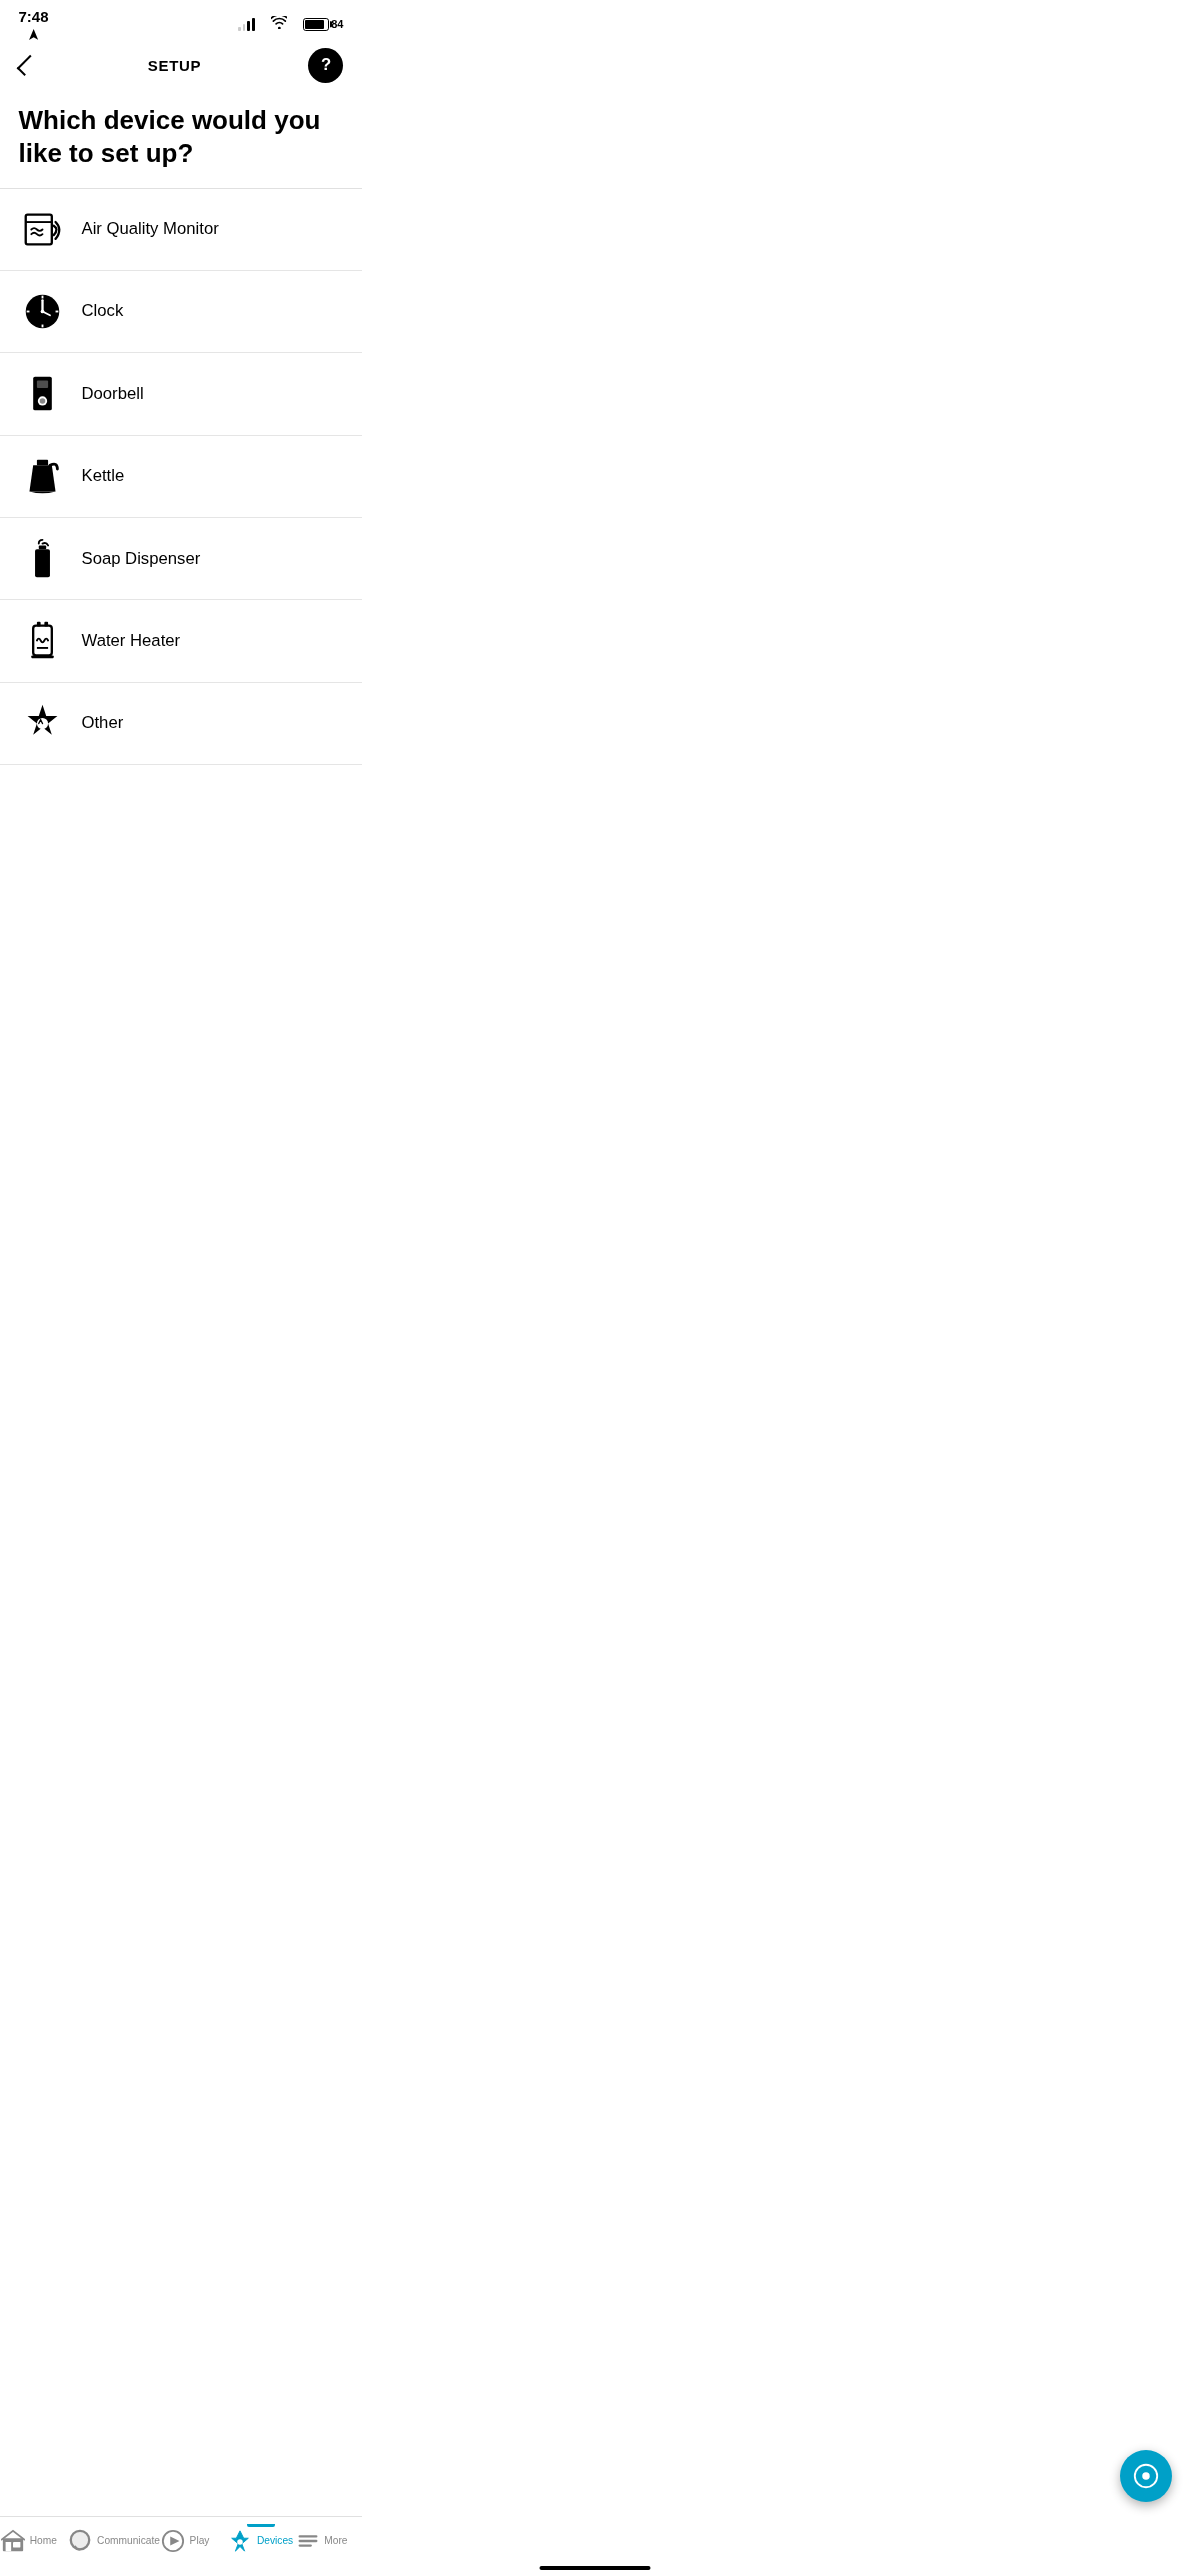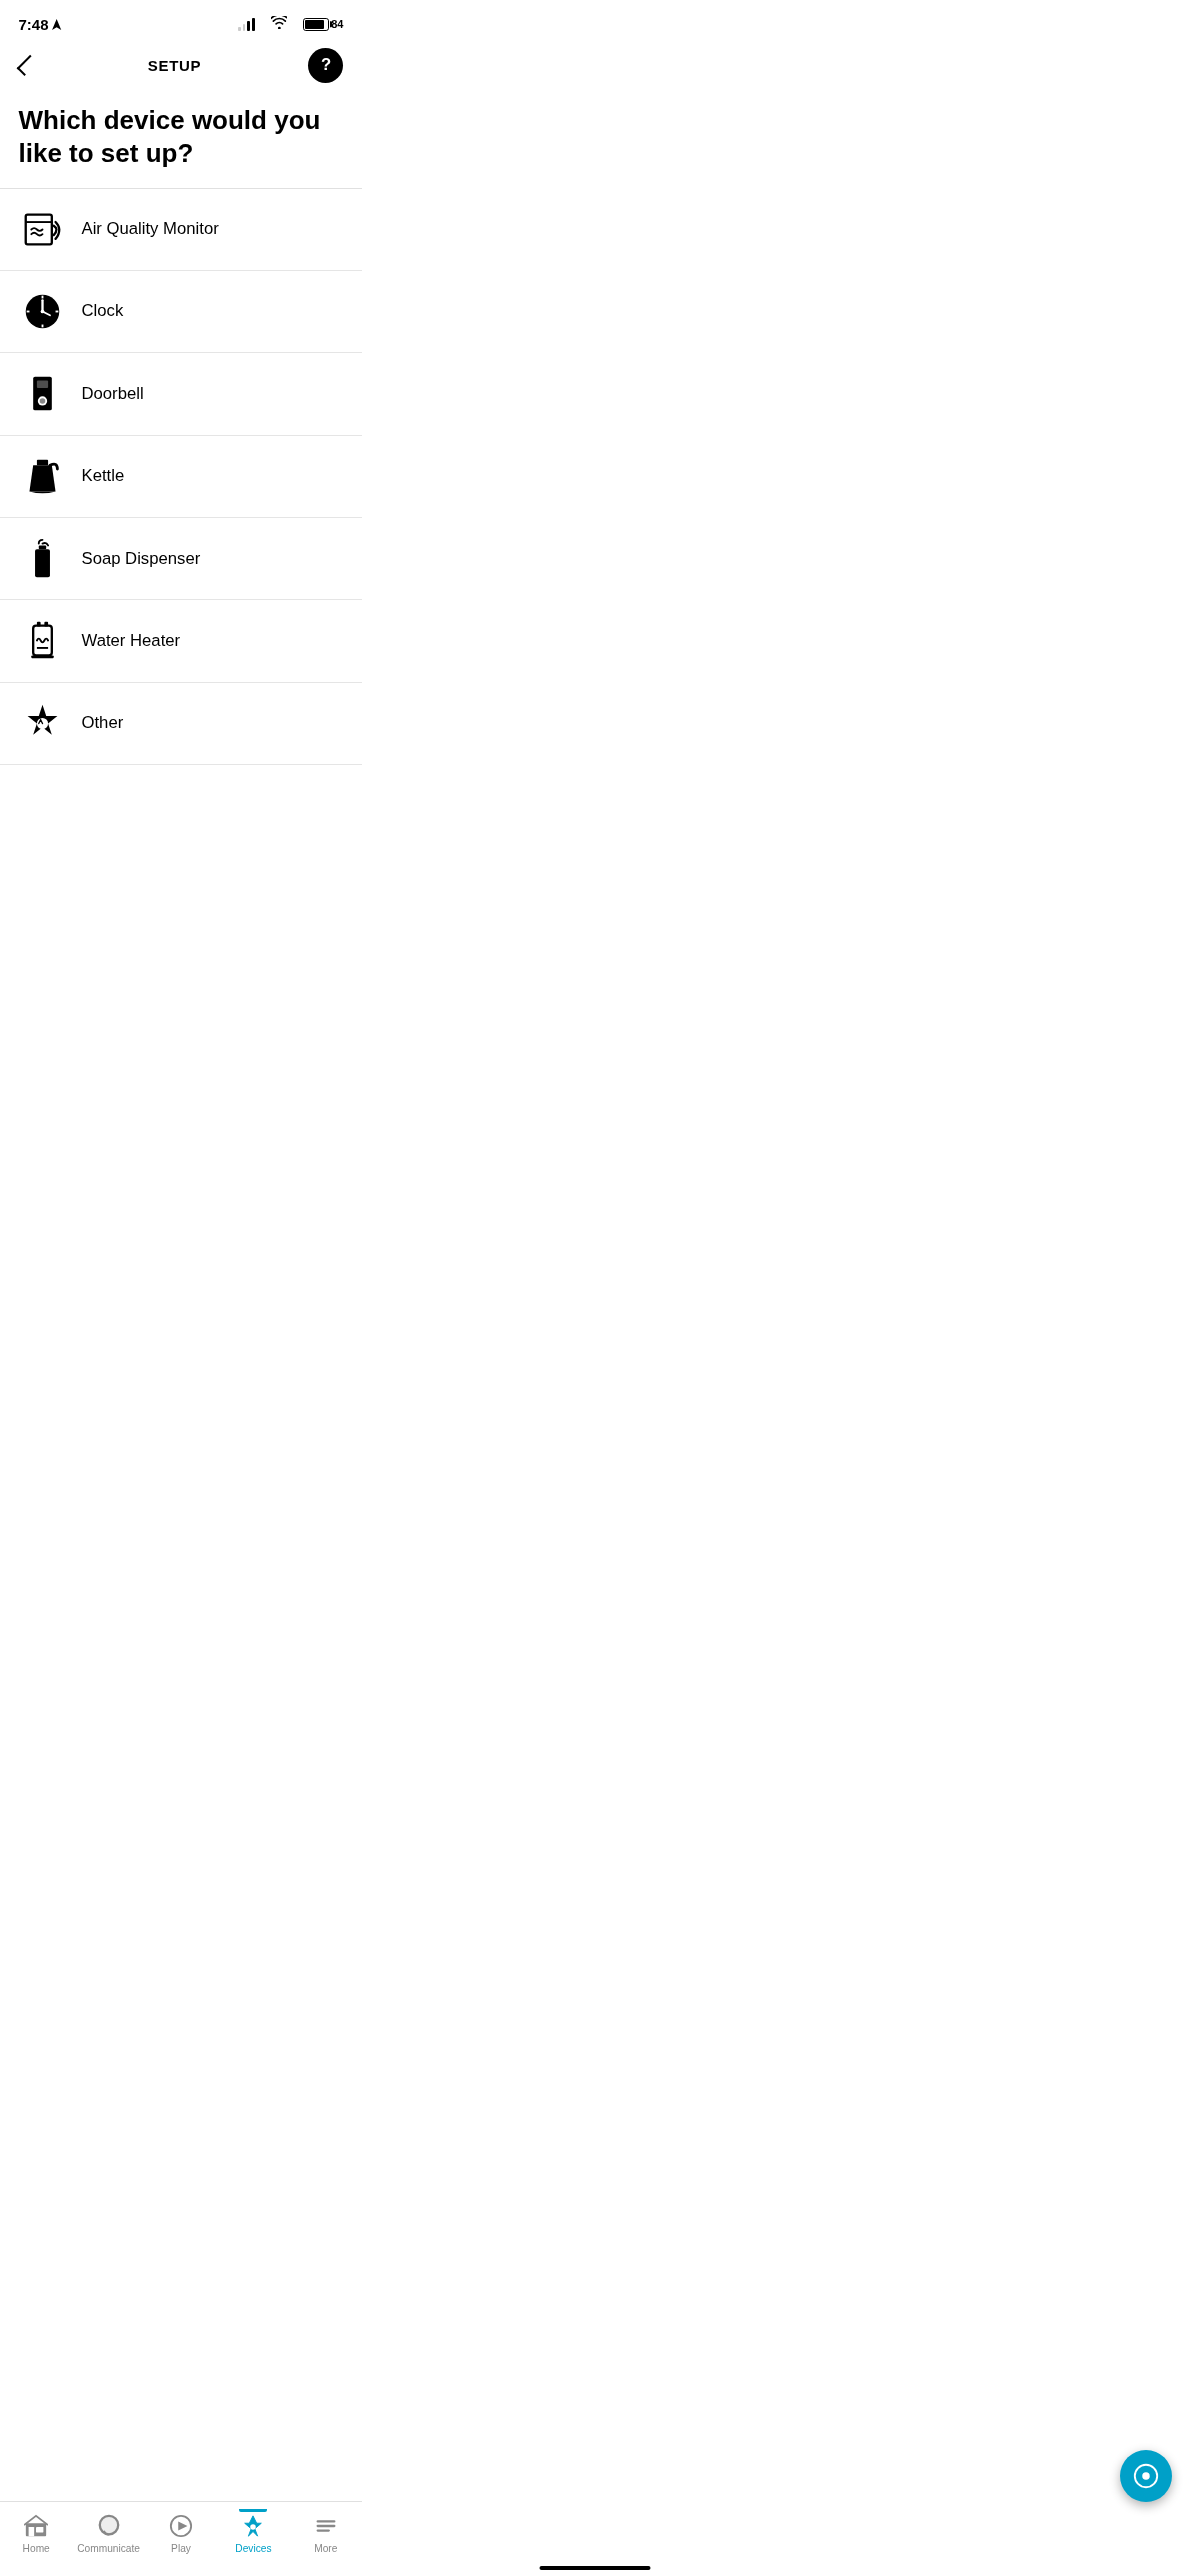--- a/index.html
+++ b/index.html
@@ -22,20 +22,21 @@
       height: 41px;
     }
 
     .status-time {
       font-size: 15px;
       font-weight: 600;
       color: #000;
       display: flex;
       align-items: center;
       gap: 3.7px;
+      flex-direction: column;
     }
 
     .status-icons {
       display: flex;
       align-items: center;
       gap: 16px;
     }
 
     .signal-bars {
       display: flex;
@@ -213,21 +214,21 @@
       background: #fff;
       border-top: 0.9px solid #e0e0e0;
       display: flex;
       align-items: flex-start;
       padding: 7.4px 0 18.5px 0;
     }
 
     .tab-item {
       flex: 1;
       display: flex;
-      flex-direction: column;
+      flex-direction: row;
       align-items: center;
       gap: 3.7px;
       cursor: pointer;
       padding: 3.7px 0;
     }
 
     .tab-icon {
       width: 26px;
       height: 26px;
       display: flex;

